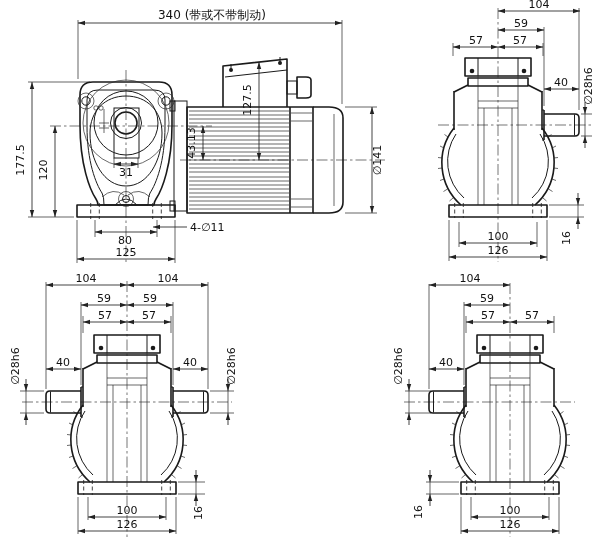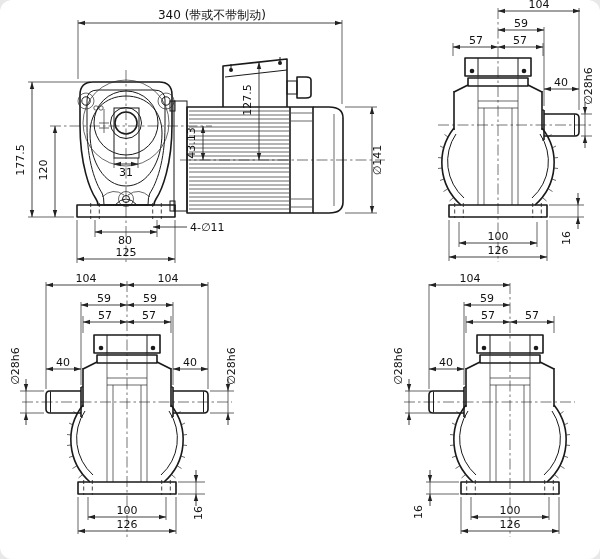--- a/index.html
+++ b/index.html
@@ -1,18 +1,18 @@
 <!DOCTYPE html>
 <html><head>
 <meta charset="utf-8">
 <style>
   html,body { margin:0; padding:0; background:#e8e8e8; }
   .sheet {
     position:relative; width:600px; height:559px; background:#ffffff;
-    font-family:"DejaVu Sans", sans-serif; overflow:hidden;border-radius:12px;
+    font-family:"DejaVu Sans", sans-serif; overflow:hidden;
   }
   svg { position:absolute; left:0; top:0; }
   .ol   { stroke:#1a1a1a; stroke-width:1.6; fill:none; stroke-linejoin:round; }
   .ol2  { stroke:#1a1a1a; stroke-width:1.0; fill:none; }
   .thin { stroke:#2a2a2a; stroke-width:0.7; fill:none; }
   .dim  { stroke:#222222; stroke-width:0.85; fill:none; }
   .ext  { stroke:#222222; stroke-width:0.7; fill:none; }
   .cl   { stroke:#3a3a3a; stroke-width:0.7; fill:none; stroke-dasharray:11,3,2.5,3; }
   .dash { stroke:#222222; stroke-width:0.85; fill:none; stroke-dasharray:4,2.5; }
   .blk  { fill:#1a1a1a; stroke:none; }

